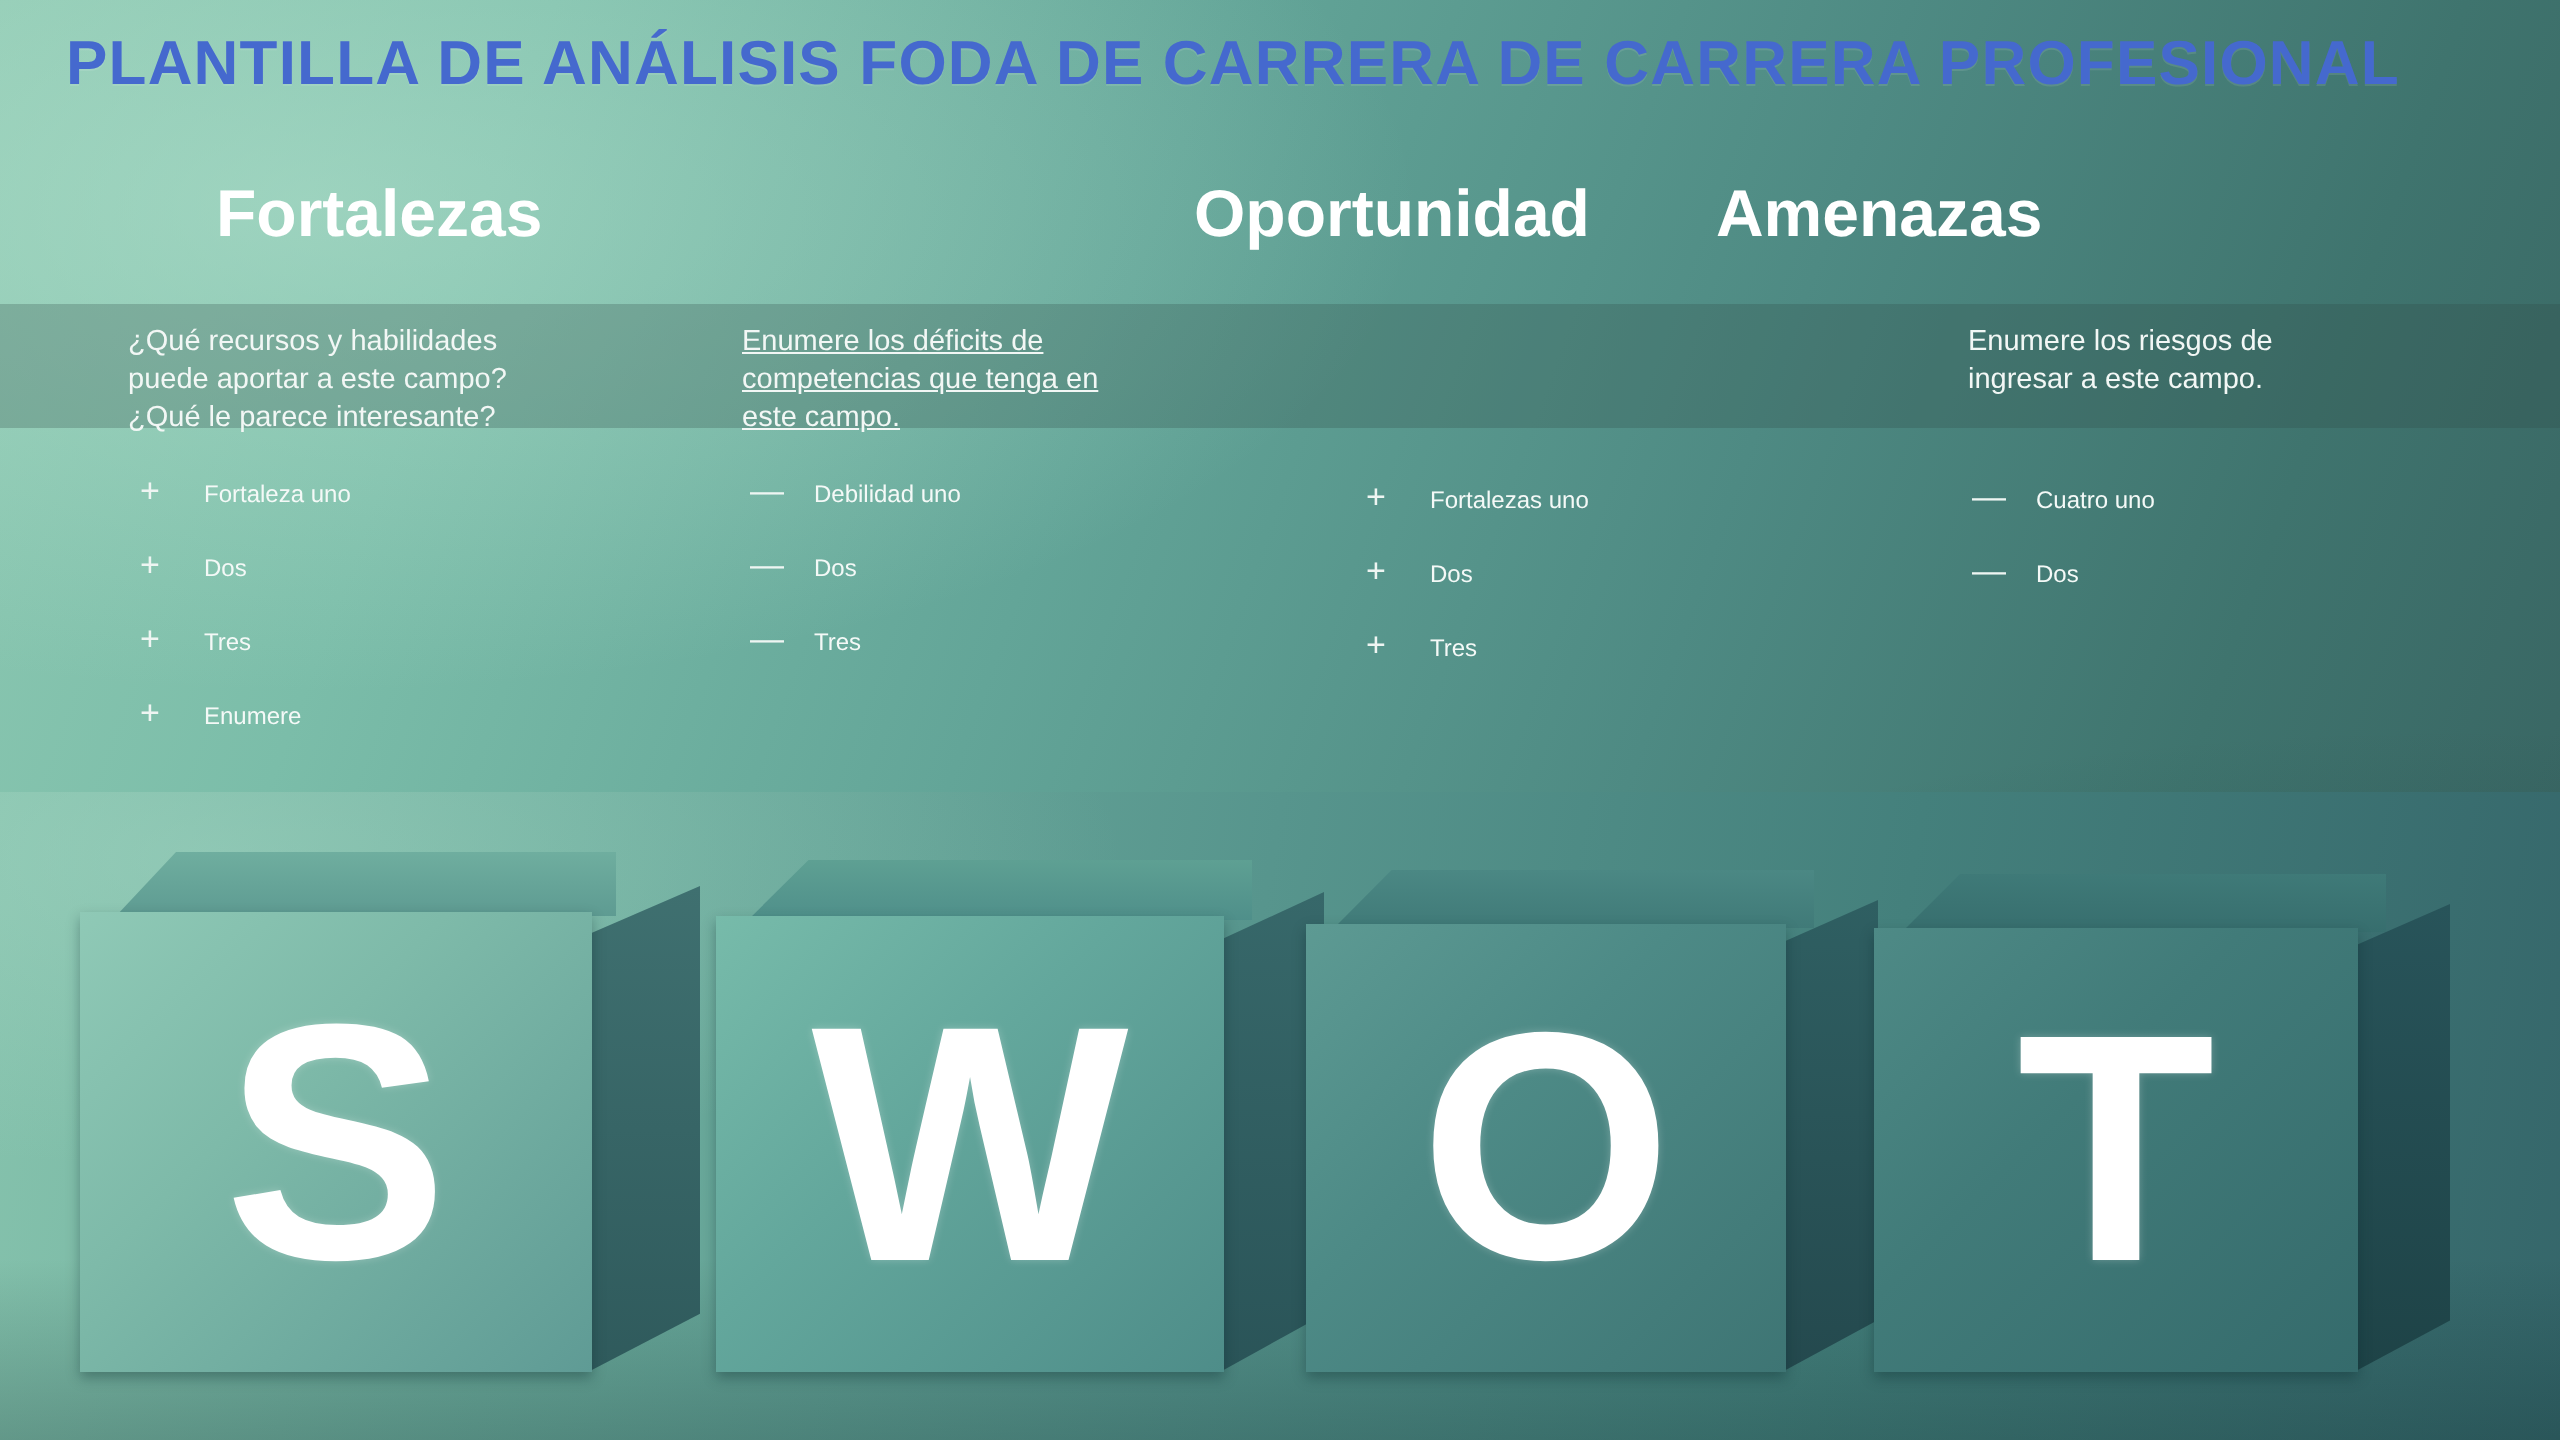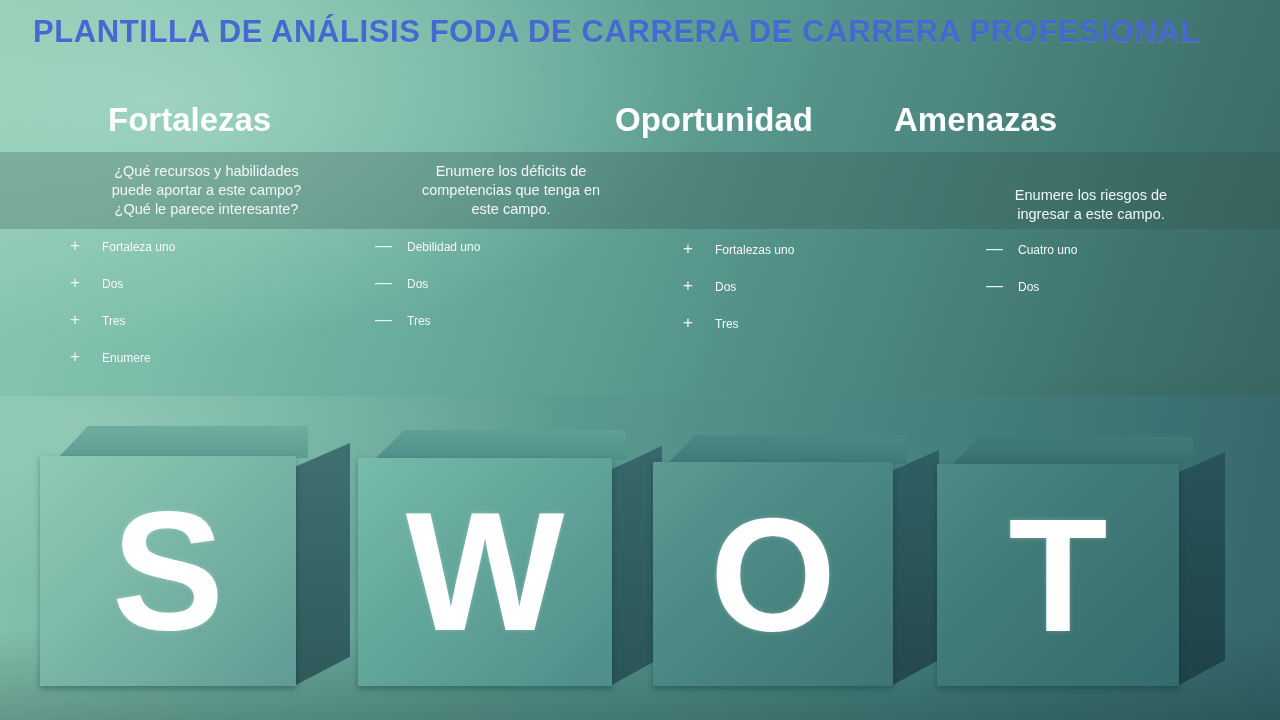--- a/index.html
+++ b/index.html
@@ -36,61 +36,59 @@
     letter-spacing: 0.6px;
     color: #4569ce;
     white-space: nowrap;
     text-shadow: 0 1px 0 rgba(255,255,255,0.10);
   }
 
   
   .headers {
     position: absolute;
     left: 0;
-    top: 97px;
+    top: 84px;
     width: 1280px;
     height: 52px;
     display: flex;
-    gap: 18px;
   }
   .col-head {
     flex: 0 0 305px;
     color: #ffffff;
     font-size: 33px;
     font-weight: bold;
     line-height: 46px;
     text-align: left;
   }
   .col-head.c0 { margin-left: 108px; flex-basis: 197px; }
   .col-head.c1 { margin-left: 0px;   flex-basis: 305px; padding-left: 292px; box-sizing: border-box; }
   .col-head.c2 { flex-basis: 305px;  padding-left: 70px; box-sizing: border-box; }
   .col-head.c3 { flex-basis: 300px;  padding-left: 63px; box-sizing: border-box; }
 
   
   .desc-band {
     position: absolute;
     left: 0;
     top: 152px;
     width: 1280px;
-    height: 77px;
+    height: 62px;
     background: rgba(46,72,70,0.26);
-    text-align: center;
   }
   .desc-cell {
     position: absolute;
     top: 10px;
     color: #f2f7f5;
     font-size: 14.5px;
     line-height: 19px;
     white-space: pre-line;
   }
   .desc-cell.d0 { left: 64px;  width: 285px; }
-  .desc-cell.d1 { left: 371px; width: 280px; }
+  .desc-cell.d1 { left: 371px; width: 280px; text-decoration: underline; }
   .desc-cell.d2 { left: 676px; width: 292px; }
-  .desc-cell.d3 { left: 951px; width: 280px; margin-top: 24px; }
+  .desc-cell.d3 { left: 984px; width: 280px; }
 
   
   .lists {
     position: absolute;
     left: 0;
     top: 236px;
     width: 1280px;
     height: 160px;
   }
   .list-col {

